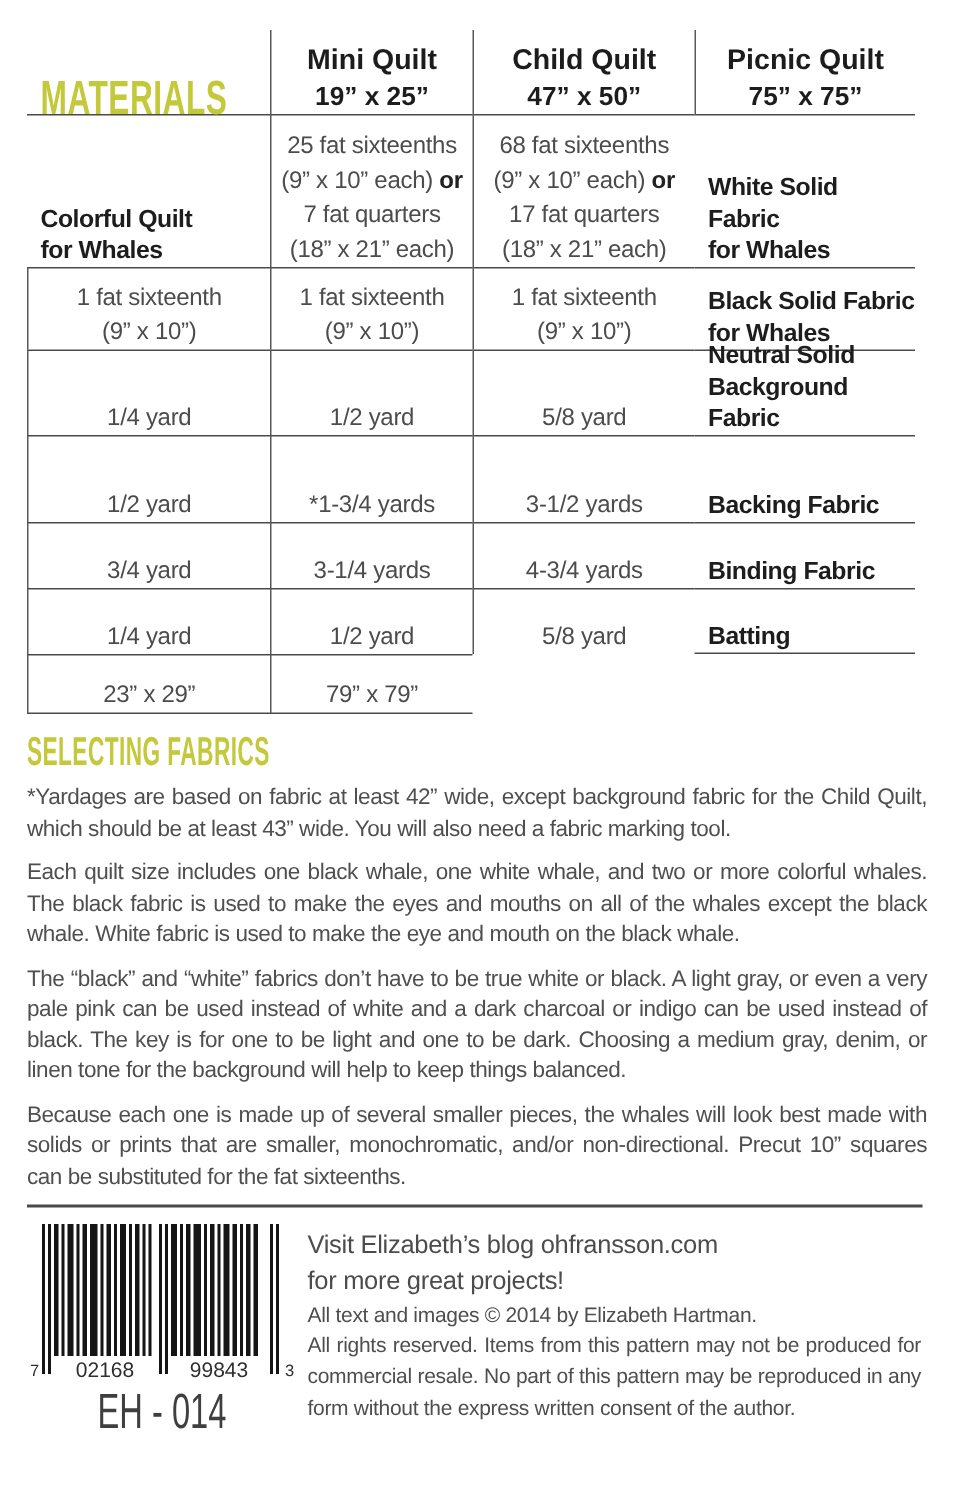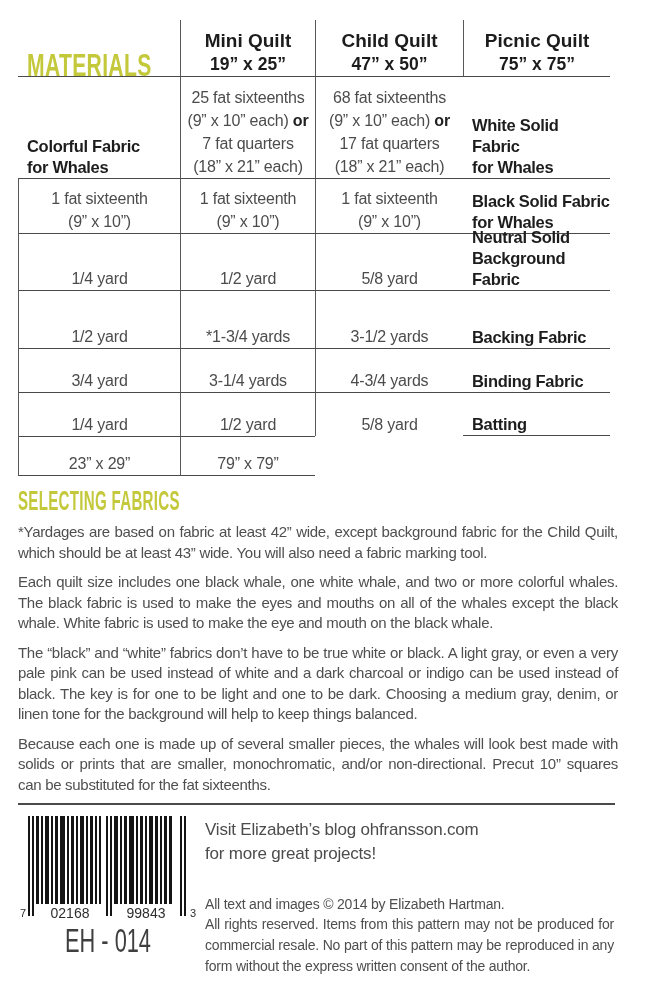--- a/index.html
+++ b/index.html
@@ -52,21 +52,21 @@
   
   .rule { position:absolute; left:18px; top:803px; width:597px; height:2px; background:#4a4a4a; }
   .barcode-block { position:absolute; left:18px; top:814px; width:180px; text-align:center; }
   .barcode-block svg { display:block; }
   .pattern-code {
     font-weight:normal; font-size:33px; color:#3f3f3f; white-space:nowrap;
     transform:scaleX(0.66); transform-origin:center top; margin-top:-2px;
   }
   .footer-text { position:absolute; left:205px; top:818px; width:409px; }
   .blog-line { font-size:17px; line-height:24px; color:#4c4c4c; letter-spacing:-0.2px; }
-  .copy { margin-top:28px; }
+  .copy { margin-top:0; }
   .copy-line1 { font-size:14px; line-height:20px; color:#4e4e4e; letter-spacing:-0.2px; }
   .copy-body { font-size:14px; line-height:21px; color:#4e4e4e; letter-spacing:-0.2px; text-align:justify; }
 </style>
 </head>
 <body>
 
 <div class="page">
 
   <div class="mtable">
 
@@ -80,21 +80,21 @@
     <div class="cell bl hcell">
       <div class="hname">Child Quilt</div>
       <div class="hsize">47” x 50”</div>
     </div>
     <div class="cell bl hcell">
       <div class="hname">Picnic Quilt</div>
       <div class="hsize">75” x 75”</div>
     </div>
 
     <div class="cell lab bt">
-      <div>Colorful Fabric</div>
+      <div>Colorful Quilt</div>
       <div>for Whales</div>
     </div>
     <div class="cell val bt bl">
       <div>25 fat sixteenths</div>
       <div><span>(9” x 10” each)</span> <b>or</b></div>
       <div>7 fat quarters</div>
       <div>(18” x 21” each)</div>
     </div>
     <div class="cell val bt bl">
       <div>68 fat sixteenths</div>

